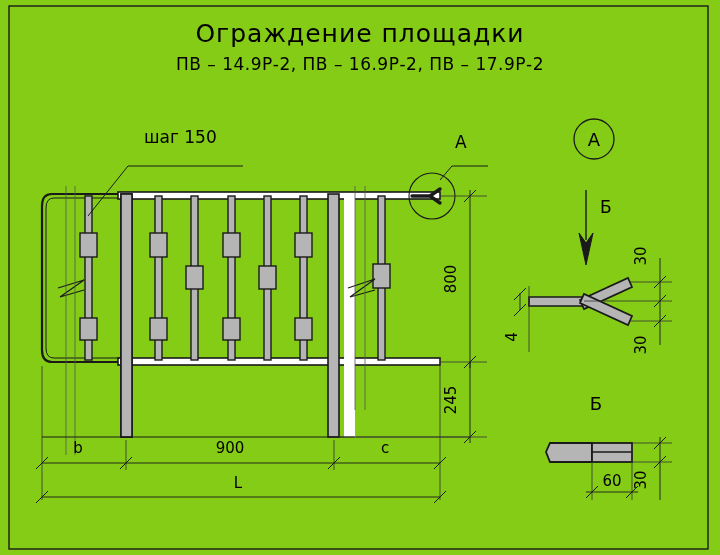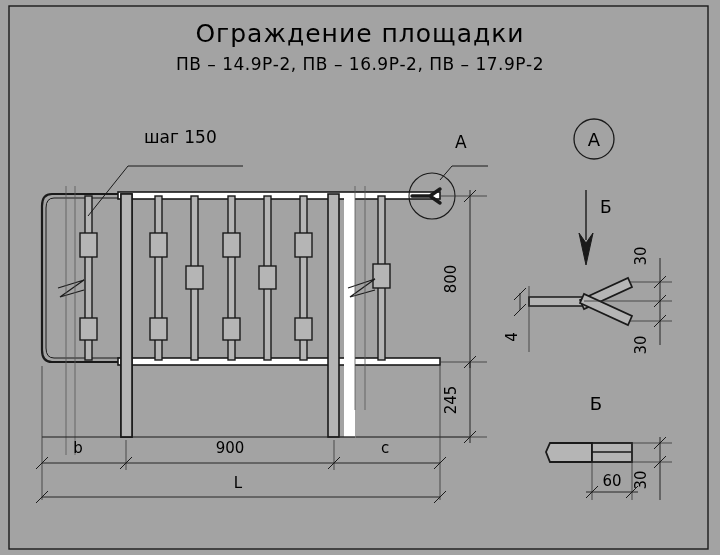--- a/index.html
+++ b/index.html
@@ -7,21 +7,21 @@
     padding: 0;
     background: #ffffff;
   }
   body {
     font-family: "DejaVu Sans", sans-serif;
   }
   #sheet {
     position: relative;
     width: 720px;
     height: 555px;
-    background: #a3a3a3;
+    background: #84cc16;
     overflow: hidden;
   }
   #sheet svg {
     position: absolute;
     top: 0;
     left: 0;
   }
   text {
     font-family: "DejaVu Sans", sans-serif;
     fill: #000000;

